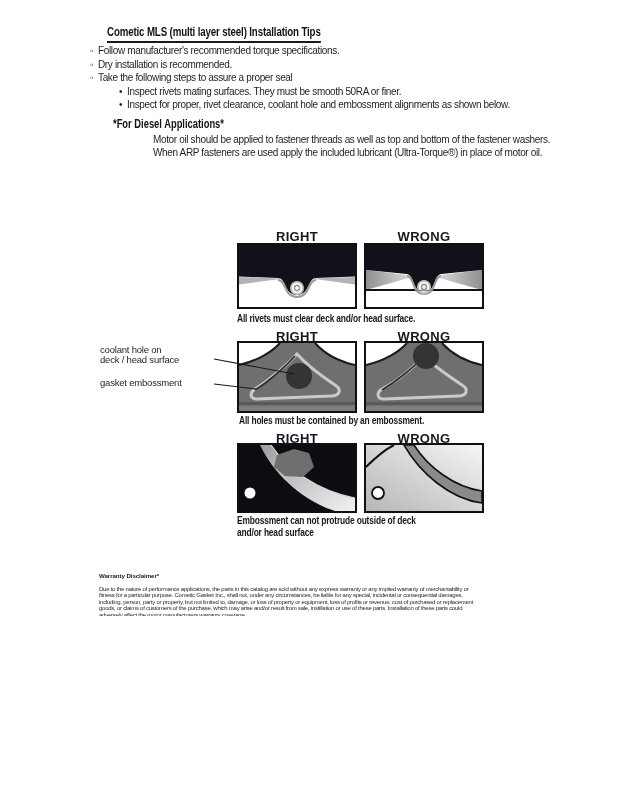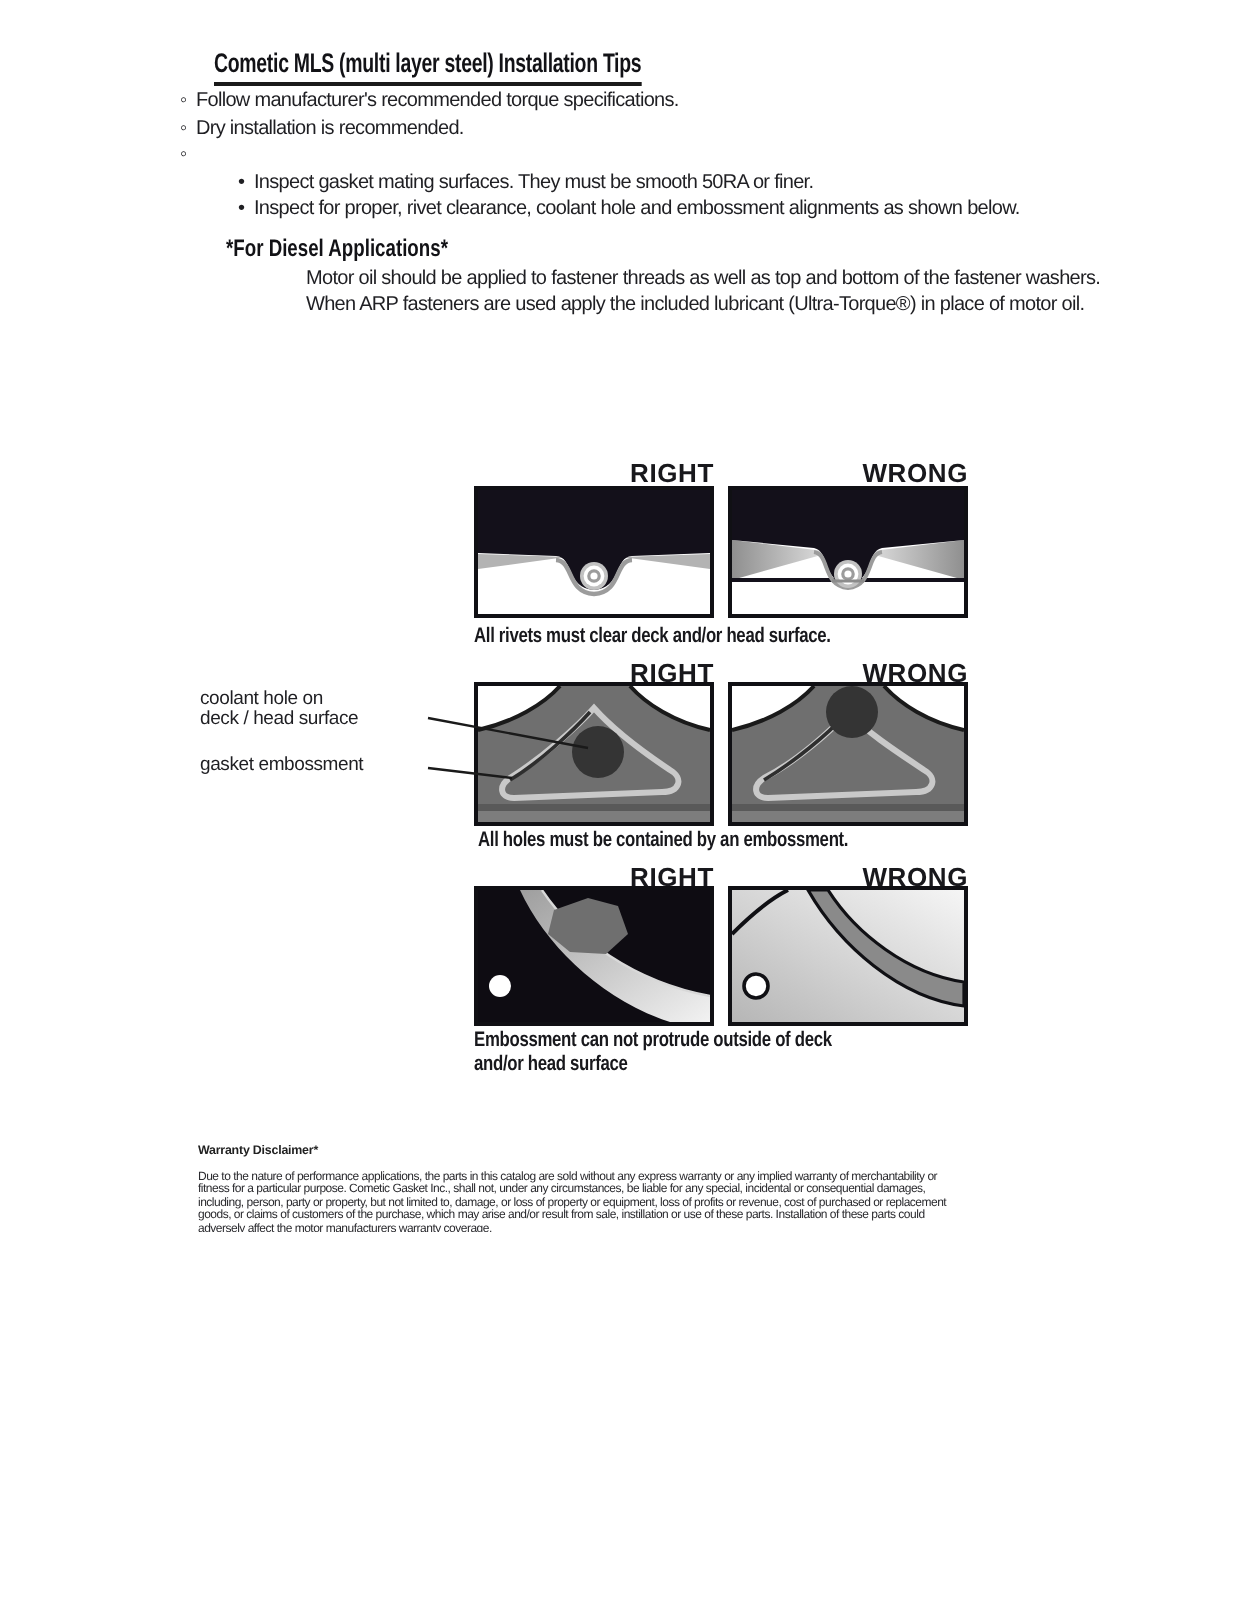--- a/index.html
+++ b/index.html
@@ -26,21 +26,21 @@
     transform:scaleX(0.78);transform-origin:left top;white-space:nowrap;
   }
   .para{
     left:113px;font-size:10px;letter-spacing:-0.35px;line-height:13.2px;
     white-space:pre-line;width:480px;margin-left:40px;
   }
   .p1{top:133px;} .p2{top:168px;} .pnote{top:206px;}
   
   .figures{left:0;top:228px;width:618px;height:320px;}
   .flabel{
-    position:absolute;width:120px;text-align:right;font-size:13px;font-weight:bold;
+    position:absolute;width:120px;text-align:center;font-size:13px;font-weight:bold;
     color:#18181c;letter-spacing:0.3px;
   }
   .fpanel{position:absolute;width:120px;}
   .fcaption{
     position:absolute;font-size:10.5px;font-weight:bold;color:#18181c;letter-spacing:-0.2px;
     transform:scaleX(0.8);transform-origin:left top;white-space:pre-line;line-height:11.5px;
   }
   .sidelabel{
     position:absolute;left:100px;width:112px;text-align:left;font-size:9.5px;
     letter-spacing:-0.2px;line-height:9.5px;color:#1f1f23;white-space:pre-line;
@@ -67,24 +67,25 @@
     <div class="brow">
       <span class="m">◦</span>
       <span class="t">Follow manufacturer's recommended torque specifications.</span>
     </div>
     <div class="brow">
       <span class="m">◦</span>
       <span class="t">Dry installation is recommended.</span>
     </div>
     <div class="brow">
       <span class="m">◦</span>
+      <span class="t">Take the following steps to assure a proper seal</span>
     </div>
     <div class="brow sub">
       <span class="m">•</span>
-      <span class="t">Inspect gasket mating surfaces.  They must be smooth 50RA or finer.</span>
+      <span class="t">Inspect rivets mating surfaces.  They must be smooth 50RA or finer.</span>
     </div>
     <div class="brow sub">
       <span class="m">•</span>
       <span class="t">Inspect for proper, rivet clearance, coolant hole and embossment alignments as shown below.</span>
     </div>
   </div>
 
   <div class="abs dheading">*For Diesel Applications*</div>
   <div class="abs para p1">Motor oil should be applied to fastener threads as well as top and bottom of the fastener washers.
 When ARP fasteners are used apply the included lubricant (Ultra-Torque®) in place of motor oil.</div>

